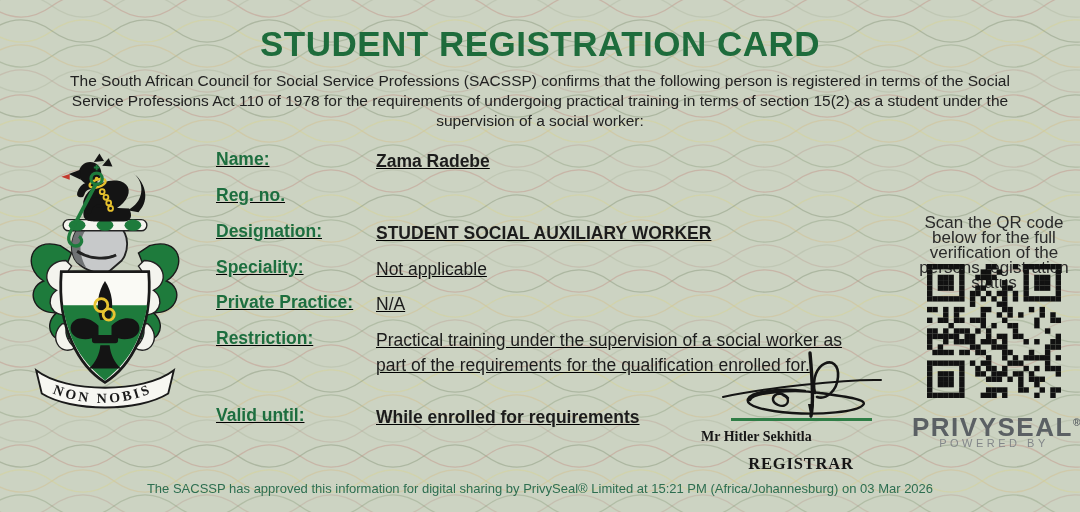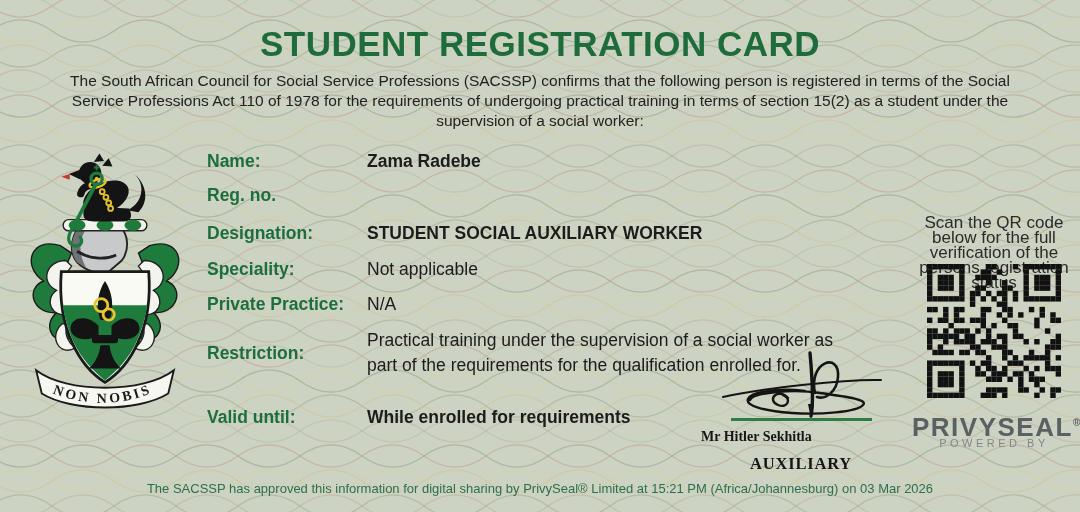--- a/index.html
+++ b/index.html
@@ -13,21 +13,21 @@
   .bg{position:absolute;left:0;top:0;width:1080px;height:512px;}
   .title{
     position:absolute;top:24px;left:0;width:1080px;
     text-align:center;font-size:35px;font-weight:bold;
     letter-spacing:.5px;color:#1e6c3c;margin:0;
   }
   .intro{position:absolute;top:71px;left:0;width:1080px;text-align:center;
     font-size:15.5px;line-height:20px;color:#222;}
   .crest{position:absolute;left:12px;top:141px;width:186px;height:280px;}
   .fields{position:absolute;left:207px;top:149px;width:700px;}
-  .frow{position:absolute;left:0;display:flex;align-items:center;}
+  .frow{position:absolute;left:9px;display:flex;align-items:flex-start;text-decoration:underline;}
   .frow.r0{top:0}.frow.r1{top:36px}.frow.r2{top:72px}.frow.r3{top:108px}
   .frow.r4{top:143px}.frow.r5{top:179px}.frow.r6{top:256px}
   .flabel{width:160px;flex:0 0 160px;font-size:17.5px;font-weight:bold;color:#1d6e3f;}
   .fvalue{font-size:17.5px;color:#1c1c1c;width:500px;line-height:25px;}
   .fvalue.bv{font-weight:bold;}
   .sigblock{position:absolute;left:701px;top:348px;width:200px;}
   .scribble{position:absolute;left:19px;top:2px;width:165px;height:70px;}
   .sigline{position:absolute;left:30px;top:70px;width:141px;height:2.5px;background:#2f7d46;}
   .signame{position:absolute;left:0;top:81px;width:200px;
     font-family:"Liberation Serif", serif;font-weight:bold;font-size:14px;color:#161616;}
@@ -210,21 +210,21 @@
         <path d="M3 47 C45 38 125 29 161 30" stroke-width="2"></path>
         <path d="M30 50 C33 42 75 39 100 43 C130 47 148 50 143 55 C137 62 100 65 72 63 C45 61 25 56 28 49 C32 41 60 38 85 41" stroke-width="2.4"></path>
         <path d="M68 48 C58 37 46 50 58 55 C68 59 72 48 63 45" stroke-width="2.4"></path>
         <path d="M95 43 C88 12 120 1 118 27 C117 41 106 50 97 47" stroke-width="2.6"></path>
         <path d="M90 3 C92 25 94 52 91 66" stroke-width="3.4"></path>
       </g>
       <polygon points="88,54 94,54 91,69" fill="#141414"></polygon>
     </svg>
     <div class="sigline"></div>
     <div class="signame">Mr Hitler Sekhitla</div>
-    <div class="sigrole">AUXILIARY</div>
+    <div class="sigrole">REGISTRAR</div>
   </div>
 
   <div class="qrcol">
     <div class="qrtext">Scan the QR code below for the full verification of the persons registration status</div>
     <svg class="qrsvg" id="qr" viewBox="0 0 134 134">
         <rect x="0.00" y="0.00" width="5.41" height="5.41" fill="#111"></rect>
         <rect x="5.36" y="0.00" width="5.41" height="5.41" fill="#111"></rect>
         <rect x="10.72" y="0.00" width="5.41" height="5.41" fill="#111"></rect>
         <rect x="16.08" y="0.00" width="5.41" height="5.41" fill="#111"></rect>
         <rect x="21.44" y="0.00" width="5.41" height="5.41" fill="#111"></rect>

